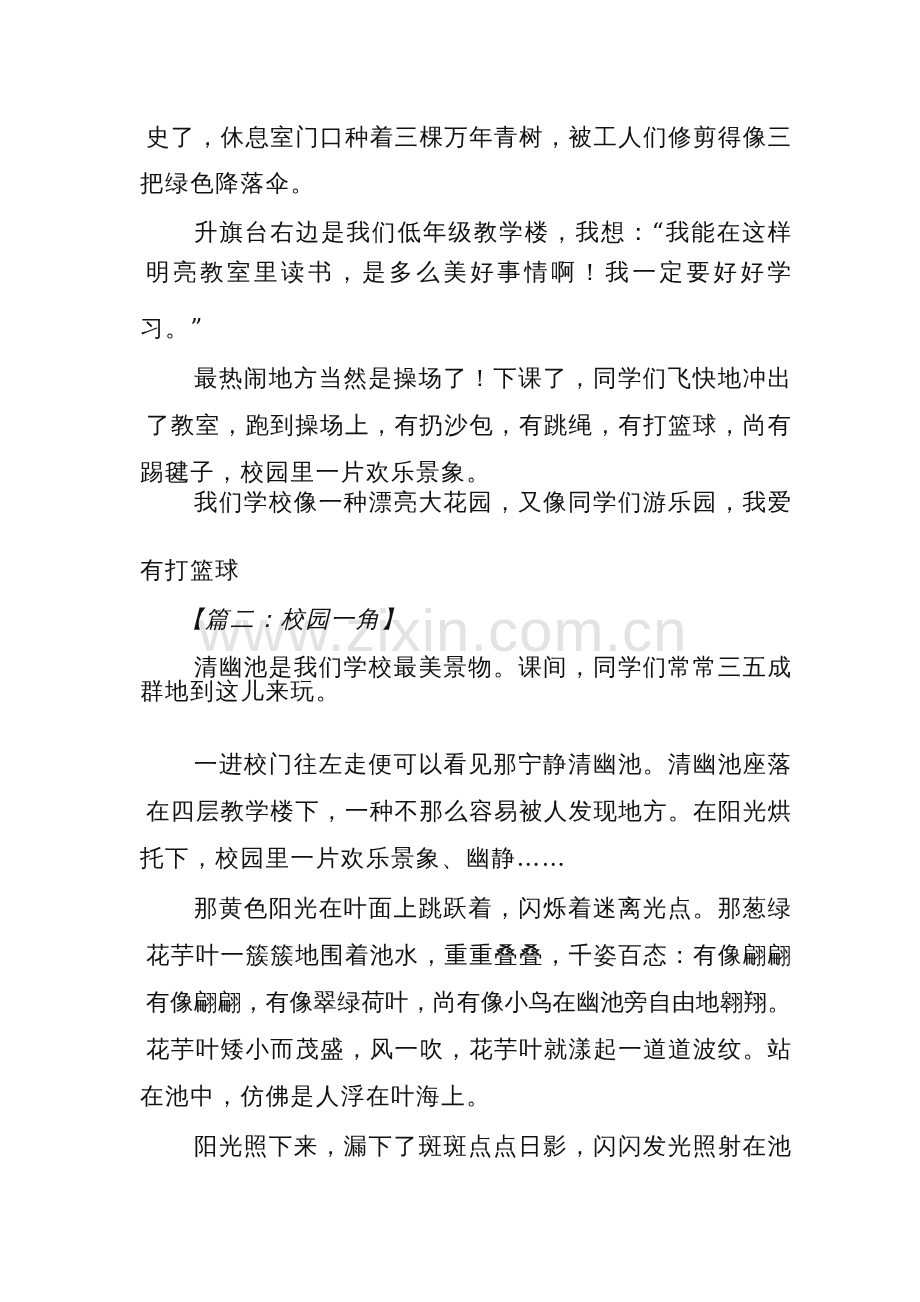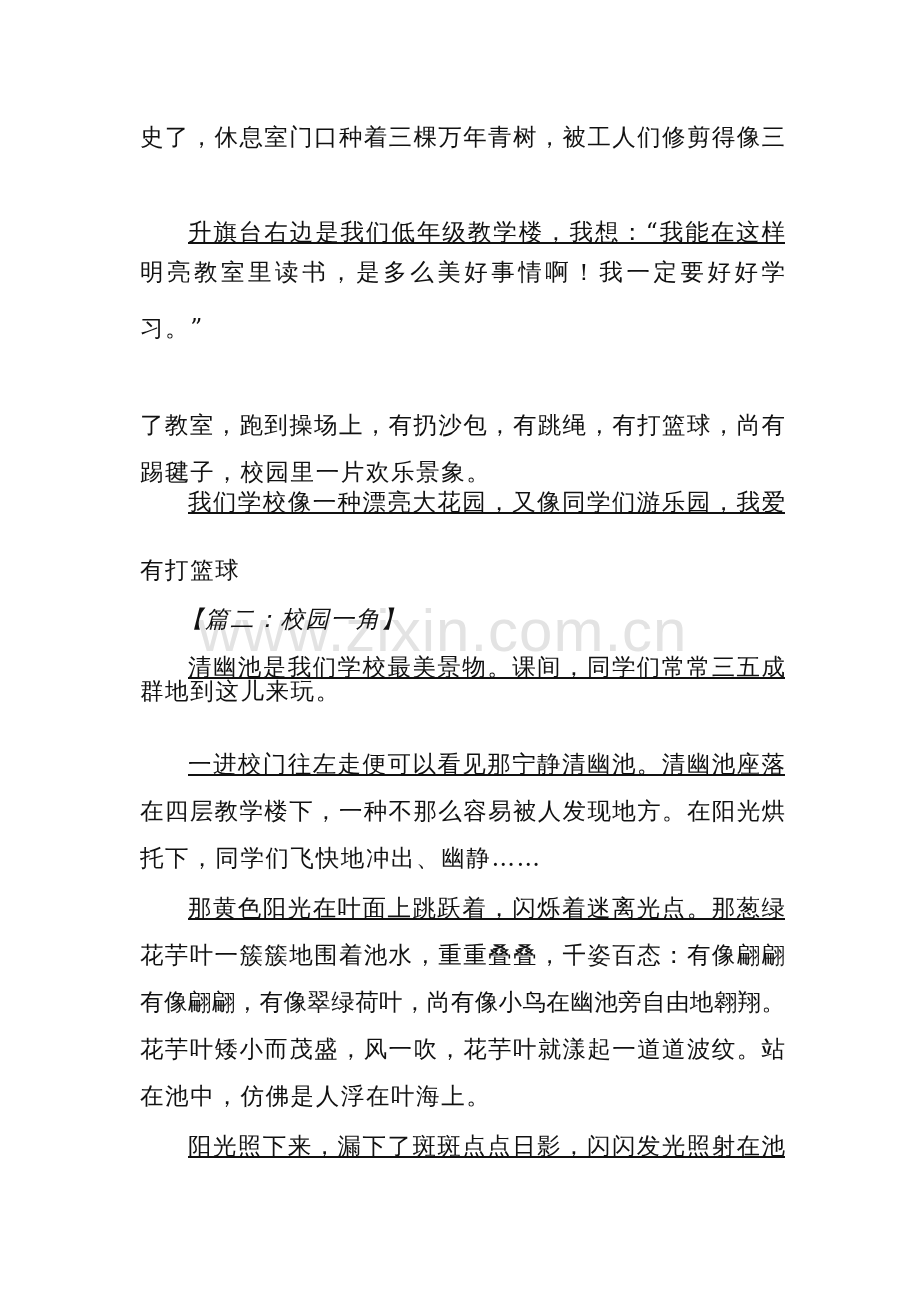--- a/index.html
+++ b/index.html
@@ -24,25 +24,26 @@
     .line {
       position: absolute;
       left: 140px;
       width: 645px;
       font-size: 23.5px;
       line-height: 32px;
       height: 32px;
       white-space: nowrap;
       letter-spacing: 1.6px;
     }
-    .line.indent { left: 188px; width: 597px; text-decoration: underline; }
+    .line.indent { left: 188px; width: 597px; }
     .line.justify {
       text-align: justify;
       text-align-last: justify;
       letter-spacing: 0;
+      margin-left: 6px;
     }
     .heading { left: 180px; font-style: italic; }
     .watermark {
       position: absolute;
       left: 198px;
       top: 596px;
       font-family: "Liberation Sans", "DejaVu Sans", sans-serif;
       font-size: 60px;
       line-height: 70px;
       color: #e3e3e3;
@@ -54,39 +55,41 @@
   </style>
 </head>
 <body>
 
 <div class="page">
   <div class="watermark">www.zixin.com.cn</div>
 
   <div class="text-layer">
 
     <div class="line justify" style="top:121px">史了，休息室门口种着三棵万年青树，被工人们修剪得像三</div>
+    <div class="line" style="top:167px">把绿色降落伞。</div>
 
     <div class="line indent justify" style="top:216px">升旗台右边是我们低年级教学楼，我想：“我能在这样</div>
     <div class="line justify" style="top:256px">明亮教室里读书，是多么美好事情啊！我一定要好好学</div>
     <div class="line" style="top:312px">习。”</div>
 
+    <div class="line indent justify" style="top:362px">最热闹地方当然是操场了！下课了，同学们飞快地冲出</div>
     <div class="line justify" style="top:409px">了教室，跑到操场上，有扔沙包，有跳绳，有打篮球，尚有</div>
     <div class="line" style="top:456px">踢毽子，校园里一片欢乐景象。</div>
 
     <div class="line indent justify" style="top:486px">我们学校像一种漂亮大花园，又像同学们游乐园，我爱</div>
     <div class="line" style="top:554px">有打篮球</div>
 
     <div class="line heading" style="top:603px">【篇二：校园一角】</div>
 
     <div class="line indent justify" style="top:651px">清幽池是我们学校最美景物。课间，同学们常常三五成</div>
     <div class="line" style="top:675px">群地到这儿来玩。</div>
 
     <div class="line indent justify" style="top:748px">一进校门往左走便可以看见那宁静清幽池。清幽池座落</div>
     <div class="line justify" style="top:795px">在四层教学楼下，一种不那么容易被人发现地方。在阳光烘</div>
-    <div class="line" style="top:842px">托下，同学们飞快地冲出、幽静……</div>
+    <div class="line" style="top:842px">托下，校园里一片欢乐景象、幽静……</div>
 
     <div class="line indent justify" style="top:892px">那黄色阳光在叶面上跳跃着，闪烁着迷离光点。那葱绿</div>
     <div class="line justify" style="top:939px">花芋叶一簇簇地围着池水，重重叠叠，千姿百态：有像翩翩</div>
     <div class="line justify" style="top:986px">有像翩翩，有像翠绿荷叶，尚有像小鸟在幽池旁自由地翱翔。</div>
     <div class="line justify" style="top:1033px">花芋叶矮小而茂盛，风一吹，花芋叶就漾起一道道波纹。站</div>
     <div class="line" style="top:1080px">在池中，仿佛是人浮在叶海上。</div>
 
     <div class="line indent justify" style="top:1130px">阳光照下来，漏下了斑斑点点日影，闪闪发光照射在池</div>
   </div>
 </div>

